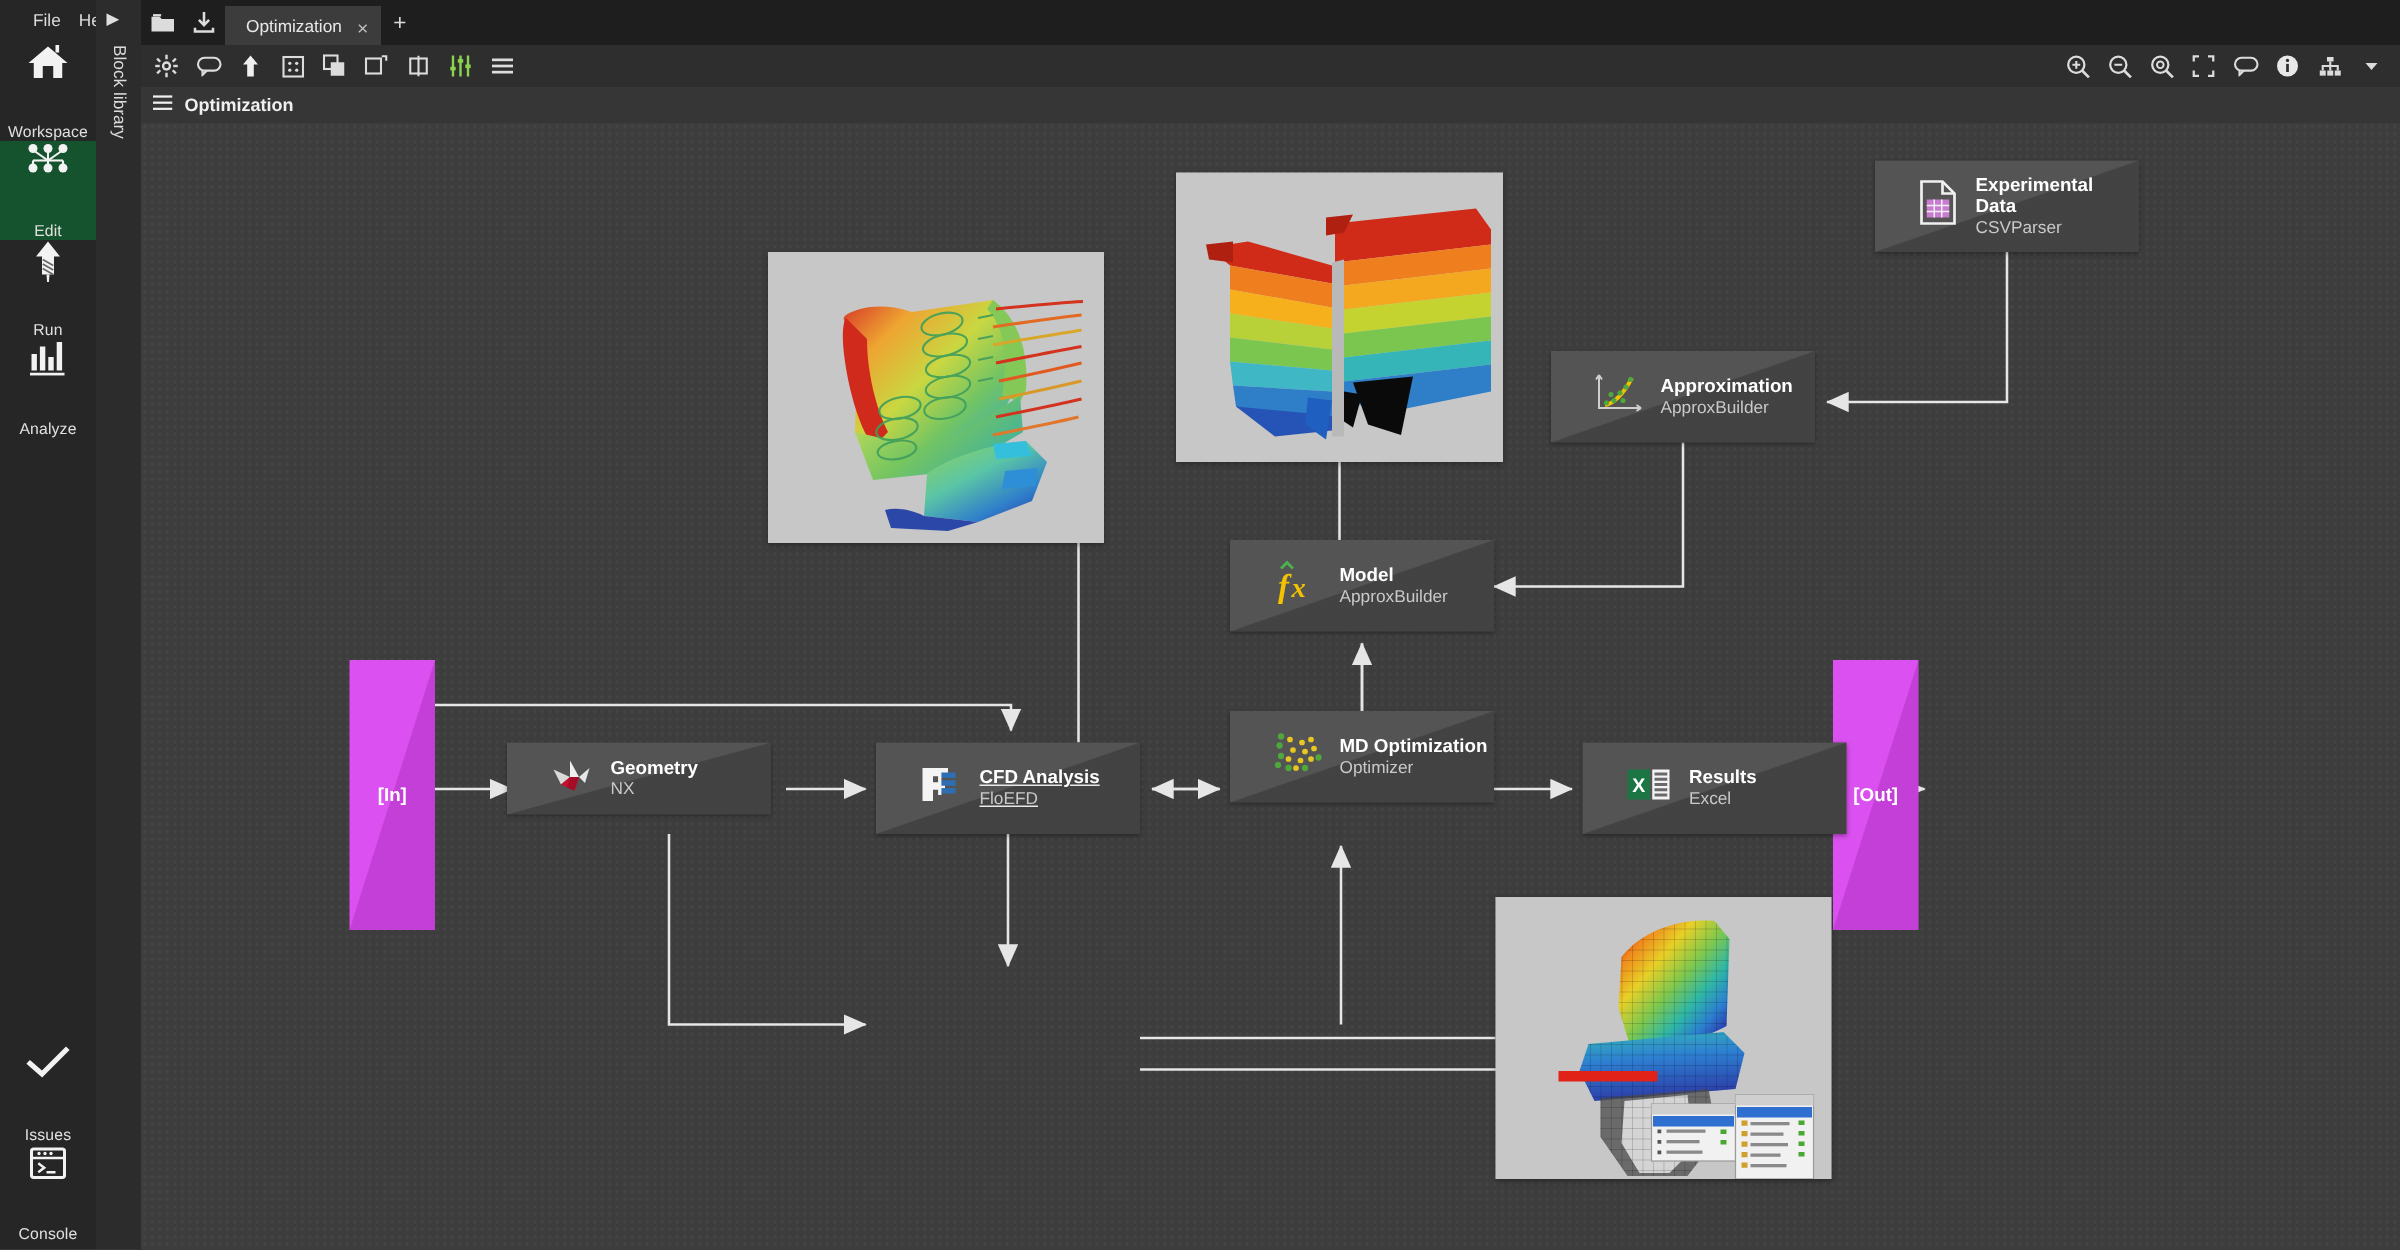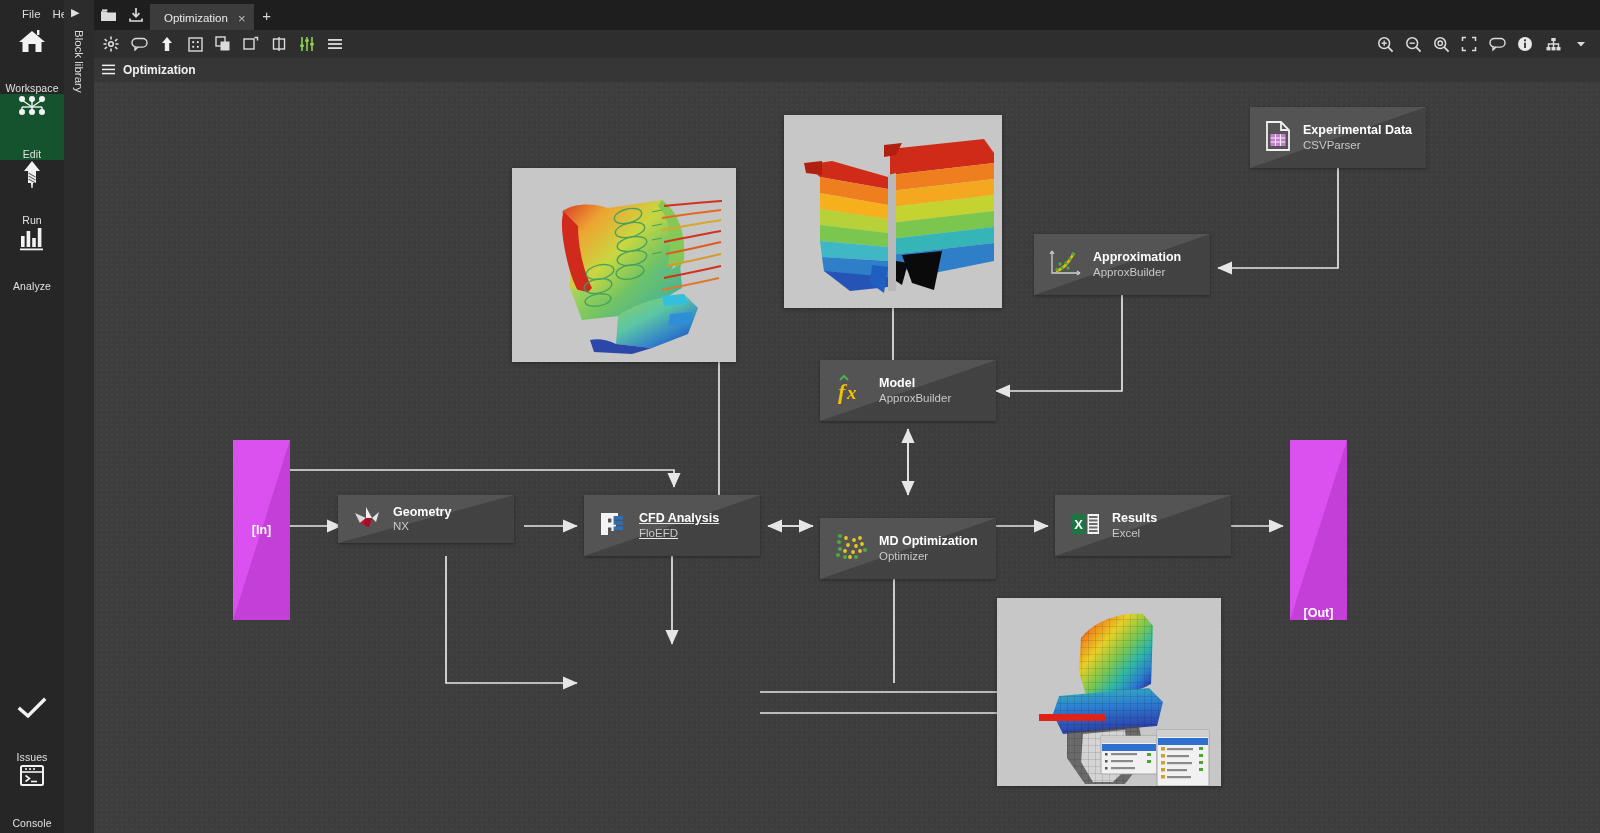--- a/index.html
+++ b/index.html
@@ -46,21 +46,21 @@
   .canvas:before{content:"";position:absolute;inset:0;
     background-image:radial-gradient(rgba(255,255,255,.035) 1px, transparent 1px);
     background-size:5px 5px;}
   .wires{position:absolute;left:0;top:0;width:1506px;height:751px;}
 
   
   .node{position:absolute;background:#4a4a4a;box-shadow:0 1px 3px rgba(0,0,0,.35);overflow:hidden;}
   .node:after{content:"";position:absolute;inset:0;
     background:linear-gradient(to bottom right, rgba(255,255,255,.055) 0 49.6%, rgba(0,0,0,.10) 50.4% 100%);
     pointer-events:none;}
-  .node .nbody{position:relative;z-index:2;display:flex;align-items:center;height:100%;padding-left:14px;gap:11px;}
+  .node .nbody{position:relative;z-index:2;display:flex;align-items:center;height:100%;padding-left:28px;gap:11px;}
   .node .ntxt{display:flex;flex-direction:column;gap:1px;}
   .node .ntitle{font-size:12.5px;font-weight:bold;color:#ffffff;line-height:1.15;}
   .node .nsub{font-size:11.5px;color:#c9c9c9;line-height:1.15;}
 
   .port{position:absolute;background:#d946ef;display:flex;align-items:center;justify-content:center;overflow:hidden;}
   .port:after{content:"";position:absolute;inset:0;
     background:linear-gradient(to bottom right, rgba(255,255,255,.055) 0 49.6%, rgba(0,0,0,.10) 50.4% 100%);}
   .port .plbl{position:relative;z-index:2;font-size:12.5px;font-weight:bold;color:#ffffff;}
 
   
@@ -589,21 +589,21 @@
               <rect x="202" y="163" width="4" height="3"></rect>
               <rect x="202" y="170" width="4" height="3"></rect>
             </g>
         </g>
       </svg>
     </div>
 
     <div class="port" style="left:139px;top:358px;width:57px;height:180px;">
       <span class="plbl">[In]</span>
     </div>
-    <div class="port" style="left:1196px;top:358px;width:57px;height:180px;align-items:flex-end;">
+    <div class="port" style="left:1128px;top:358px;width:57px;height:180px;">
       <span class="plbl">[Out]</span>
     </div>
 
     <div class="node" style="left:244px;top:413px;width:176px;height:48px;">
       <div class="nbody">
         <span>
           <svg width="30" height="26" viewBox="0 0 30 26">
             <path d="M3 9 L14 14 L8 19 Z" fill="#d9d9d9"></path>
             <path d="M14 3 L20 14 L14 14 Z" fill="#efefef"></path>
             <path d="M8 19 L14 14 L20 14 L17 23 Z" fill="#c8102e"></path>
@@ -631,21 +631,21 @@
             <rect x="13.4" y="5" width="2.2" height="16" fill="#f4f4f4"></rect>
           </svg>
         </span>
         <span class="ntxt">
           <span class="ntitle">CFD Analysis</span>
           <span class="nsub">FloEFD</span>
         </span>
       </div>
     </div>
 
-    <div class="node" style="left:726px;top:436px;width:176px;height:61px;">
+    <div class="node" style="left:726px;top:392px;width:176px;height:61px;">
       <div class="nbody">
         <span>
           <svg width="34" height="28" viewBox="0 0 34 28">
             <g fill="#e8c820">
               <circle cx="12" cy="5" r="1.9"></circle>
                 <circle cx="20" cy="7" r="1.9"></circle>
                 <circle cx="26" cy="5" r="1.9"></circle>
               <circle cx="14" cy="12" r="1.9"></circle>
                 <circle cx="22" cy="13" r="1.9"></circle>
                 <circle cx="28" cy="11" r="1.9"></circle>

